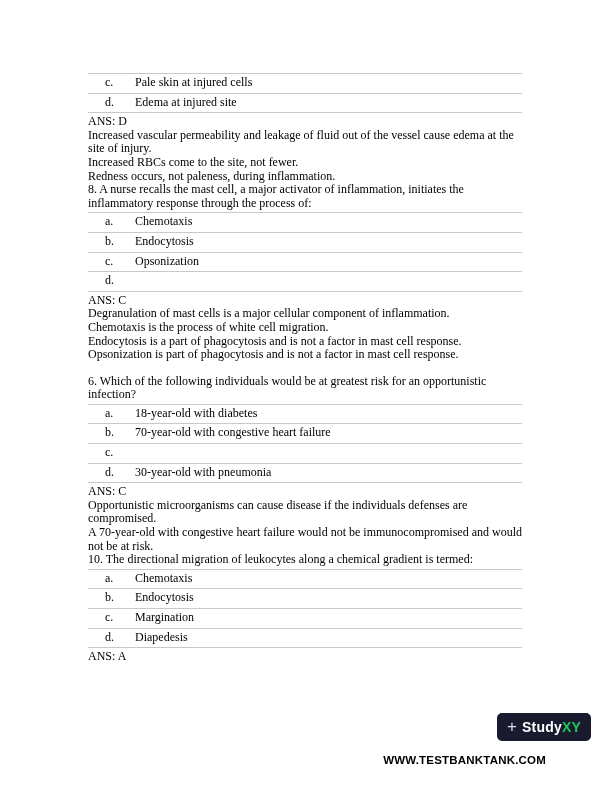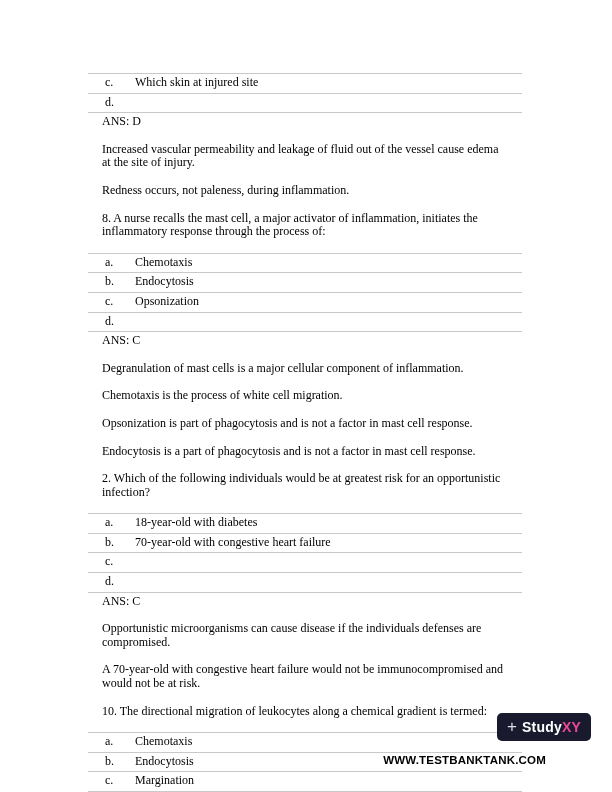--- a/index.html
+++ b/index.html
@@ -13,21 +13,21 @@
     position: relative;
     width: 612px; height: 792px;
     background: #ffffff;
     overflow: hidden;
   }
   .content {
     position: absolute;
     left: 88px; top: 71px; width: 434px;
     font-size: 12px; line-height: 13.6px;
   }
-  .para, .stem, .answer { margin: 14px; }
+  .para, .stem, .answer { margin: 0; }
   .answer { margin-top: 2px; }
   .options-table {
     margin: 2px 0 2px 0;
     border-bottom: 1px solid #c9c9c9;
   }
   .option-row {
     display: flex;
     border-top: 1px solid #c9c9c9;
     padding: 2px 0 3px 0;
   }
@@ -39,50 +39,52 @@
     right: 21px; top: 713px;
     width: 94px; height: 28px;
     background: #191a2e;
     border-radius: 5px;
     display: flex; align-items: center; justify-content: center;
     gap: 5px;
     font-family: "Liberation Sans", sans-serif;
   }
   .plus { color: #dcdcec; font-size: 17px; font-weight: 400; line-height: 1; margin-top: -2px; }
   .brand { color: #ffffff; font-size: 14px; font-weight: 700; letter-spacing: 0.2px; }
-  .brand .xy { color: #ec4899; }
+  .brand .xy { color: #22c55e; }
   .site {
     position: absolute;
     right: 66px; top: 754px;
     font-family: "Liberation Sans", sans-serif;
     font-weight: 700;
     font-size: 11.5px;
     letter-spacing: 0.2px;
     color: #000;
     text-align: right;
   }
 </style>
 </head>
 <body>
 
 <div class="page">
   <div class="content">
 
     <div class="options-table">
       <div class="option-row">
         <span class="opt-letter">c.</span>
-        <span class="opt-text">Which skin at injured site</span>
+        <span class="opt-text">Pale skin at injured cells</span>
       </div>
       <div class="option-row">
         <span class="opt-letter">d.</span>
+        <span class="opt-text">Edema at injured site</span>
       </div>
     </div>
 
     <p class="answer">ANS: D</p>
     <p class="para">Increased vascular permeability and leakage of fluid out of the vessel cause edema at the site of injury.</p>
+    <p class="para">Increased RBCs come to the site, not fewer.</p>
     <p class="para">Redness occurs, not paleness, during inflammation.</p>
 
     <p class="stem">8. A nurse recalls the mast cell, a major activator of inflammation, initiates the inflammatory response through the process of:</p>
     <div class="options-table">
       <div class="option-row">
         <span class="opt-letter">a.</span>
         <span class="opt-text">Chemotaxis</span>
       </div>
       <div class="option-row">
         <span class="opt-letter">b.</span>
@@ -92,38 +94,39 @@
         <span class="opt-letter">c.</span>
         <span class="opt-text">Opsonization</span>
       </div>
       <div class="option-row">
         <span class="opt-letter">d.</span>
       </div>
     </div>
     <p class="answer">ANS: C</p>
     <p class="para">Degranulation of mast cells is a major cellular component of inflammation.</p>
     <p class="para">Chemotaxis is the process of white cell migration.</p>
+    <p class="para">Endocytosis is a part of phagocytosis and is not a factor in mast cell response.</p>
     <p class="para">Opsonization is part of phagocytosis and is not a factor in mast cell response.</p>
-    <p class="para">Endocytosis is a part of phagocytosis and is not a factor in mast cell response.</p>
 
-    <p class="stem q-gap">2. Which of the following individuals would be at greatest risk for an opportunistic infection?</p>
+    <p class="stem q-gap">6. Which of the following individuals would be at greatest risk for an opportunistic infection?</p>
     <div class="options-table">
       <div class="option-row">
         <span class="opt-letter">a.</span>
         <span class="opt-text">18-year-old with diabetes</span>
       </div>
       <div class="option-row">
         <span class="opt-letter">b.</span>
         <span class="opt-text">70-year-old with congestive heart failure</span>
       </div>
       <div class="option-row">
         <span class="opt-letter">c.</span>
       </div>
       <div class="option-row">
         <span class="opt-letter">d.</span>
+        <span class="opt-text">30-year-old with pneumonia</span>
       </div>
     </div>
     <p class="answer">ANS: C</p>
     <p class="para">Opportunistic microorganisms can cause disease if the individuals defenses are compromised.</p>
     <p class="para">A 70-year-old with congestive heart failure would not be immunocompromised and would not be at risk.</p>
 
     <p class="stem">10. The directional migration of leukocytes along a chemical gradient is termed:</p>
     <div class="options-table">
       <div class="option-row">
         <span class="opt-letter">a.</span>

